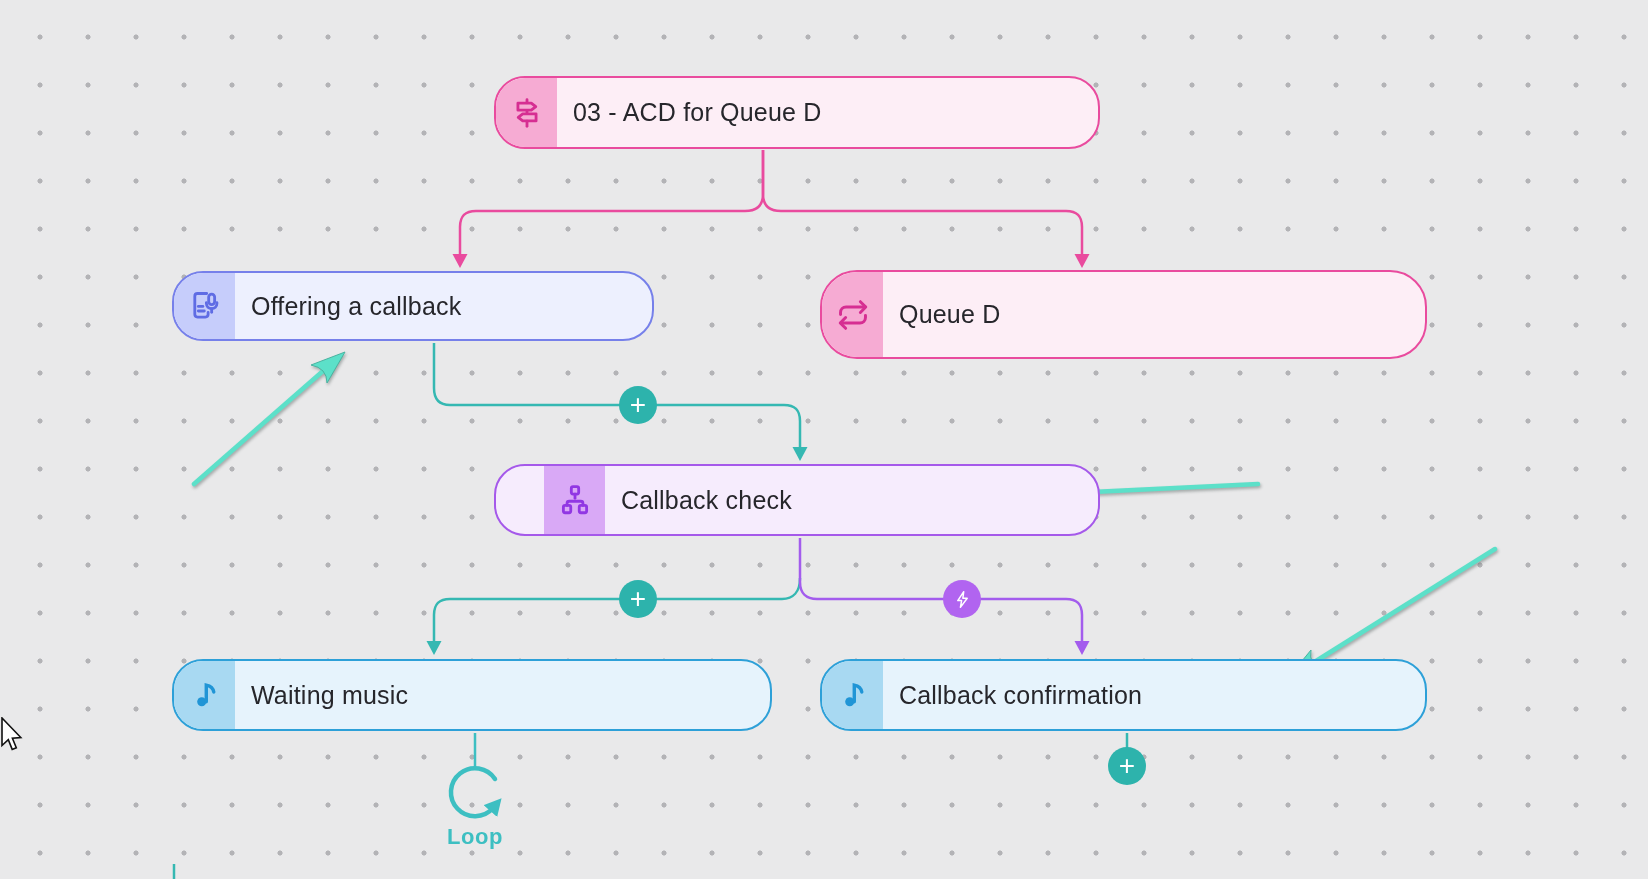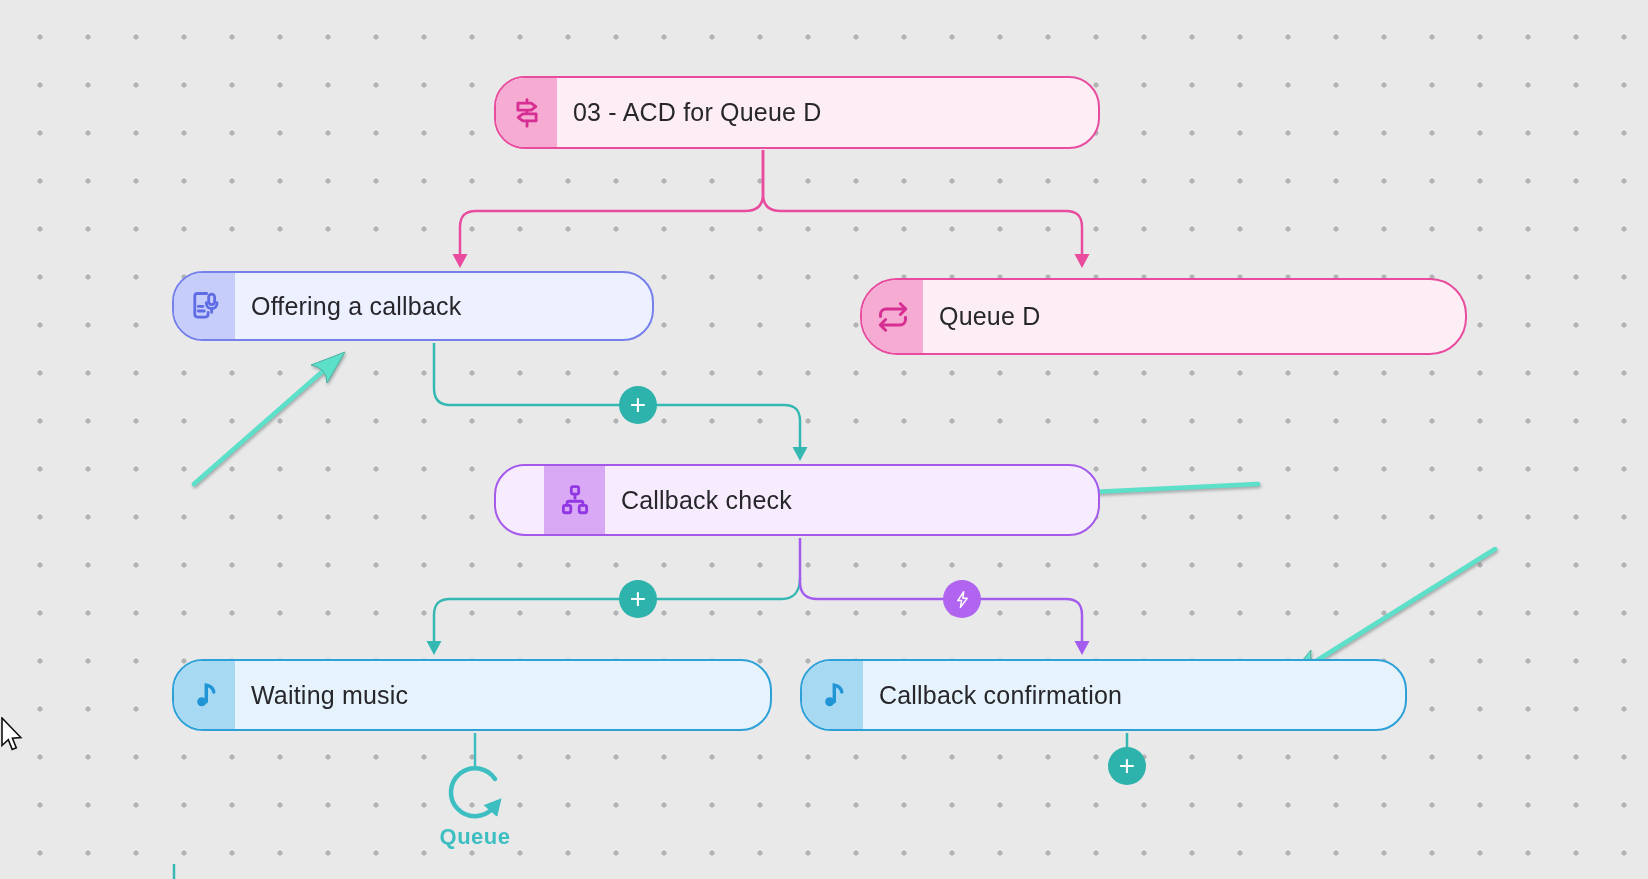--- a/index.html
+++ b/index.html
@@ -24,24 +24,24 @@
   .node--pink .strip{background:#f6abd3;}
   .node--indigo{border-color:#7680ea;background:#edf0fe;}
   .node--indigo .strip{background:#c6cdfb;}
   .node--purple{border-color:#a559ea;background:#f6ecfd;}
   .node--purple .strip{background:#d9a9f6;}
   .node--sky{border-color:#2da0d8;background:#e6f3fc;}
   .node--sky .strip{background:#a8d9f2;}
   .node--pill{border-radius:37px;}
   #node-acd     {left:494px;top:76px;width:606px;height:73px;}
   #node-offering{left:172px;top:271px;width:482px;height:70px;}
-  #node-queue   {left:860px;top:270px;width:607px;height:77px;margin-top:8px;}
+  #node-queue   {left:820px;top:270px;width:607px;height:89px;}
   #node-check   {left:494px;top:464px;width:606px;height:72px;padding-left:48px;}
   #node-waiting {left:172px;top:659px;width:600px;height:72px;}
-  #node-confirm {left:800px;top:659px;width:607px;height:72px;}
+  #node-confirm {left:820px;top:659px;width:607px;height:72px;}
   .port-btn{
     position:absolute;width:38px;height:38px;border-radius:50%;
     display:flex;align-items:center;justify-content:center;color:#fff;
     font-size:28px;font-weight:400;line-height:1;user-select:none;
   }
   .port-btn--plus{background:#2db3ac;}
   .port-btn--bolt{background:#b164f0;}
   #plus-1{left:619px;top:386px;}
   #plus-2{left:619px;top:580px;}
   #plus-3{left:1108px;top:747px;}
@@ -194,19 +194,19 @@
   </div>
   <div class="port-btn port-btn--plus" id="plus-3">
     <span>+</span>
   </div>
   <div class="port-btn port-btn--bolt" id="bolt-1">
     <svg width="21" height="21" viewBox="0 0 24 24" fill="none" stroke="#ffffff" stroke-width="1.7" stroke-linejoin="round">
       <path d="M13.4,3 L6.6,13.2 H11 L9.6,21 L17.4,10.6 H12.4 Z"></path>
     </svg>
   </div>
 
-  <div class="loop-label">Queue</div>
+  <div class="loop-label">Loop</div>
 
   <svg class="cursor" width="26" height="36" viewBox="0 0 26 36">
     <path d="M1,1 V28.5 L7.3,22.7 L11.2,32.4 L15.3,30.7 L11.4,21.2 L19.8,20.5 Z" fill="#ffffff" stroke="#111111" stroke-width="1.6" stroke-linejoin="miter"></path>
   </svg>
 
 </div>
 
 </body></html>

